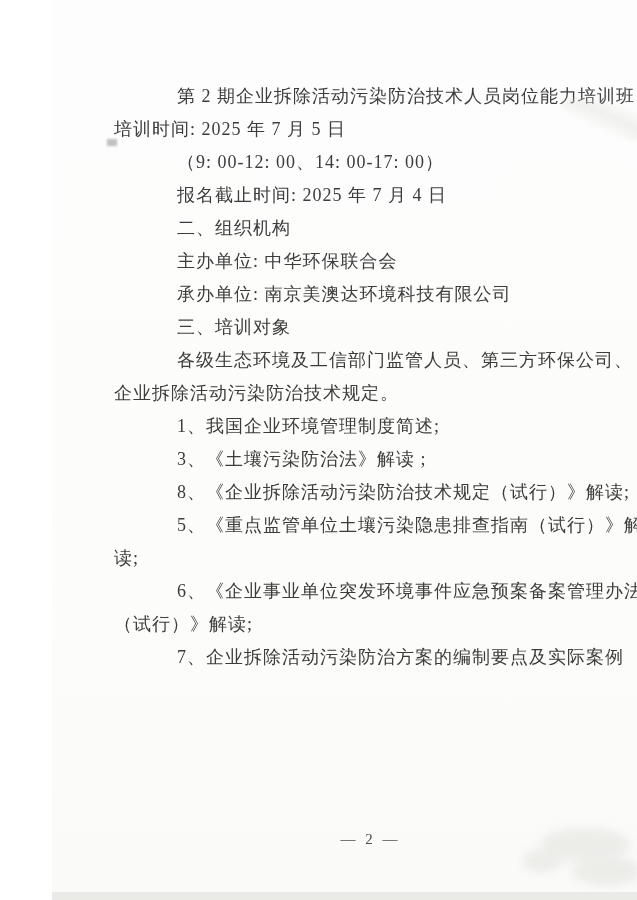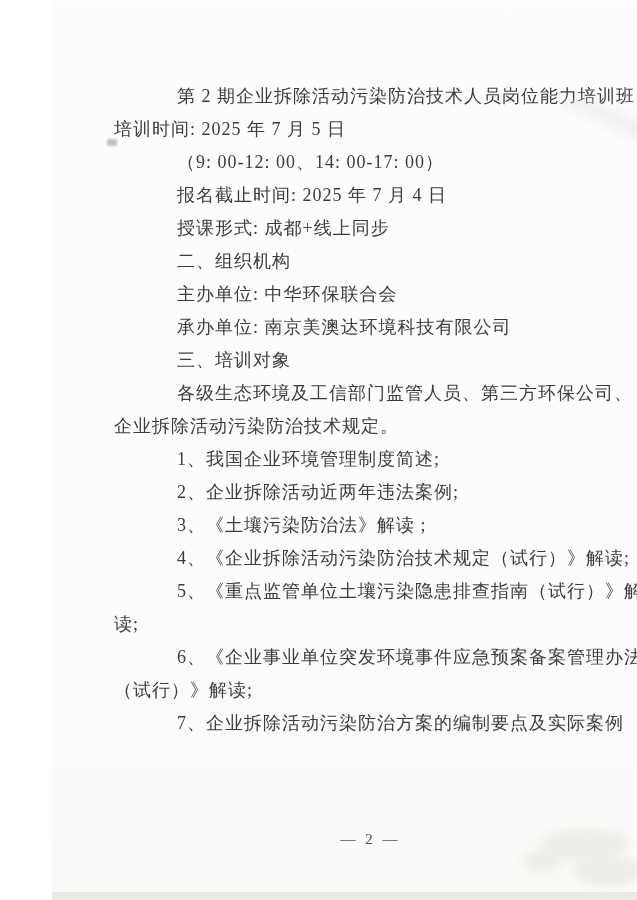--- a/index.html
+++ b/index.html
@@ -91,31 +91,29 @@
 </head>
 <body>
 
 <div class="page">
 
   <div class="doc-body">
       <div class="doc-line indented">第 2 期企业拆除活动污染防治技术人员岗位能力培训班</div>
       <div class="doc-line">培训时间: 2025 年 7 月 5 日</div>
       <div class="doc-line indented">（9: 00-12: 00、14: 00-17: 00）</div>
       <div class="doc-line indented">报名截止时间: 2025 年 7 月 4 日</div>
-      <div class="doc-line indented">授课形式: 成都+线上同步</div>
       <div class="doc-line indented">二、组织机构</div>
       <div class="doc-line indented">主办单位: 中华环保联合会</div>
       <div class="doc-line indented">承办单位: 南京美澳达环境科技有限公司</div>
       <div class="doc-line indented">三、培训对象</div>
       <div class="doc-line indented">各级生态环境及工信部门监管人员、第三方环保公司、</div>
       <div class="doc-line">企业拆除活动污染防治技术规定。</div>
       <div class="doc-line indented">1、我国企业环境管理制度简述;</div>
-      <div class="doc-line indented">2、企业拆除活动近两年违法案例;</div>
       <div class="doc-line indented">3、《土壤污染防治法》解读 ;</div>
-      <div class="doc-line indented">4、《企业拆除活动污染防治技术规定（试行）》解读;</div>
+      <div class="doc-line indented">8、《企业拆除活动污染防治技术规定（试行）》解读;</div>
       <div class="doc-line indented">5、《重点监管单位土壤污染隐患排查指南（试行）》解</div>
       <div class="doc-line">读;</div>
       <div class="doc-line indented">6、《企业事业单位突发环境事件应急预案备案管理办法</div>
       <div class="doc-line">（试行）》解读;</div>
       <div class="doc-line indented">7、企业拆除活动污染防治方案的编制要点及实际案例</div>
     </div>
 
   <div class="page-footer">— 2 —</div>
 
   <div class="streak"></div>

